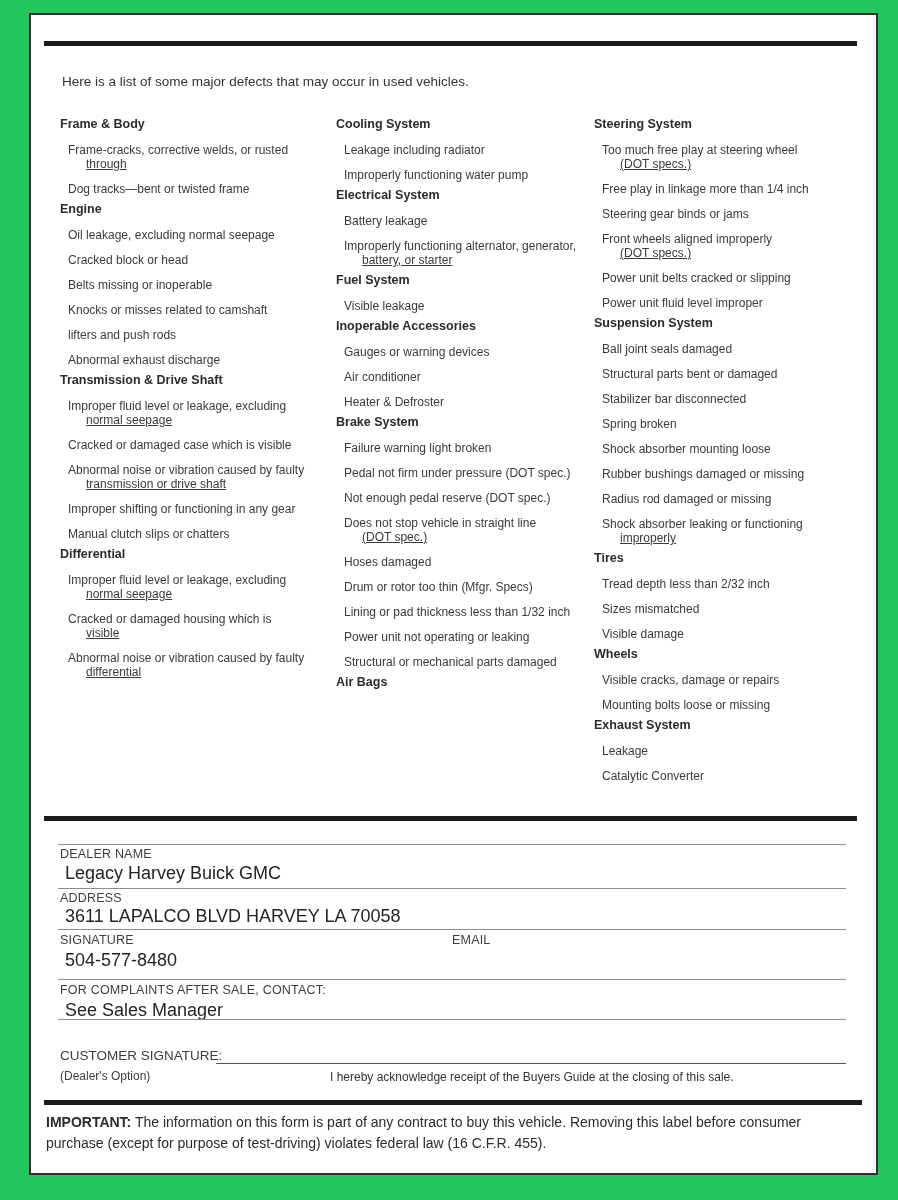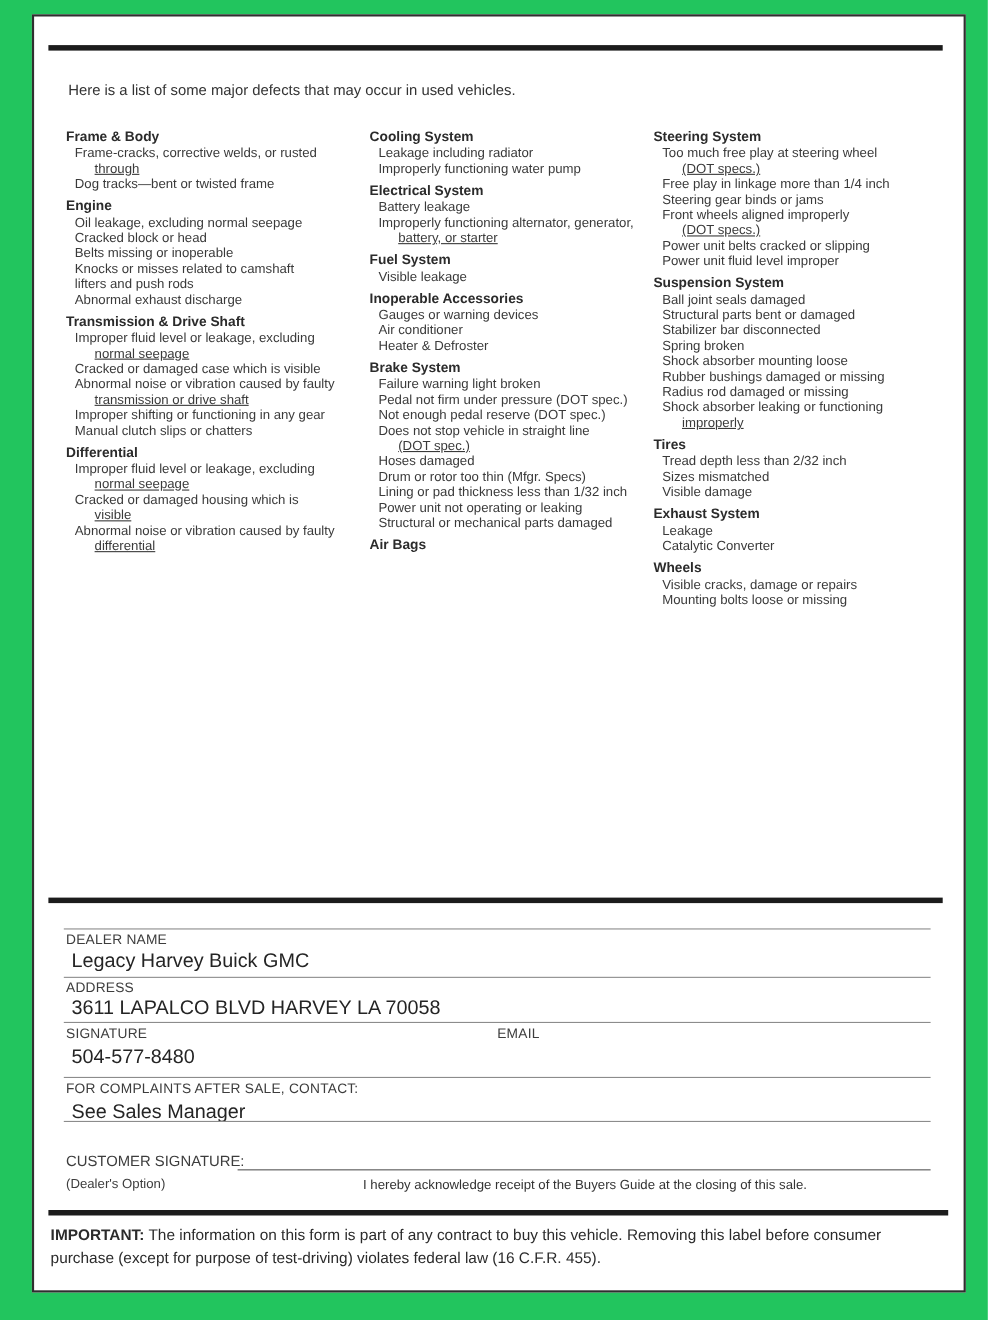--- a/index.html
+++ b/index.html
@@ -26,21 +26,21 @@
     font-size: 13.5px; color: #333;
   }
 
   .defect-col { position: absolute; top: 117px; font-size: 12px; line-height: 14px; color: #3a3a3a; }
   .col-1 { left: 60px;  width: 262px; }
   .col-2 { left: 336px; width: 262px; }
   .col-3 { left: 594px; width: 268px; }
   .section { margin-top: 6px; }
   .section:first-child { margin-top: 0; }
   .sec-title { font-weight: bold; font-size: 12.5px; line-height: 15px; color: #2b2b2b; }
-  .ln.i1 { margin-left: 8px; }
+  .ln.i1 { margin-left: 8px; margin-top: 11px; }
   .ln.i2 { margin-left: 26px; text-decoration: underline; }
 
   .hline { position: absolute; left: 58px; width: 788px; border-top: 1px solid #8c8c8c; }
   .field-label { position: absolute; font-size: 12.5px; color: #3d3d3d; letter-spacing: 0.2px; }
   .field-value { position: absolute; font-size: 18px; color: #242424; }
 
   .sig-label { position: absolute; left: 60px; top: 1048px; font-size: 13.5px; color: #3d3d3d; }
   .sig-line  { position: absolute; left: 216px; top: 1063px; width: 630px; border-top: 1px solid #555; }
   .sig-note  { position: absolute; left: 60px; top: 1069px; font-size: 12px; color: #3d3d3d; }
   .sig-ack   { position: absolute; left: 330px; top: 1070px; font-size: 12px; color: #333; }
@@ -160,28 +160,28 @@
         <div class="ln i1">Shock absorber leaking or functioning</div>
         <div class="ln i2">improperly</div>
       </div>
       <div class="section">
         <div class="sec-title">Tires</div>
         <div class="ln i1">Tread depth less than 2/32 inch</div>
         <div class="ln i1">Sizes mismatched</div>
         <div class="ln i1">Visible damage</div>
       </div>
       <div class="section">
+        <div class="sec-title">Wheels</div>
+        <div class="ln i1">Visible cracks, damage or repairs</div>
+        <div class="ln i1">Mounting bolts loose or missing</div>
+      </div>
+      <div class="section">
         <div class="sec-title">Exhaust System</div>
         <div class="ln i1">Leakage</div>
         <div class="ln i1">Catalytic Converter</div>
-      </div>
-      <div class="section">
-        <div class="sec-title">Wheels</div>
-        <div class="ln i1">Visible cracks, damage or repairs</div>
-        <div class="ln i1">Mounting bolts loose or missing</div>
       </div>
     </div>
 
   <div class="thick-bar bar-mid"></div>
 
   <div class="hline" style="top:844px"></div>
   <div class="field-label" style="left:60px; top:847px">DEALER NAME</div>
   <div class="field-value" style="left:65px; top:863px">Legacy Harvey Buick GMC</div>
 
   <div class="hline" style="top:888px"></div>

